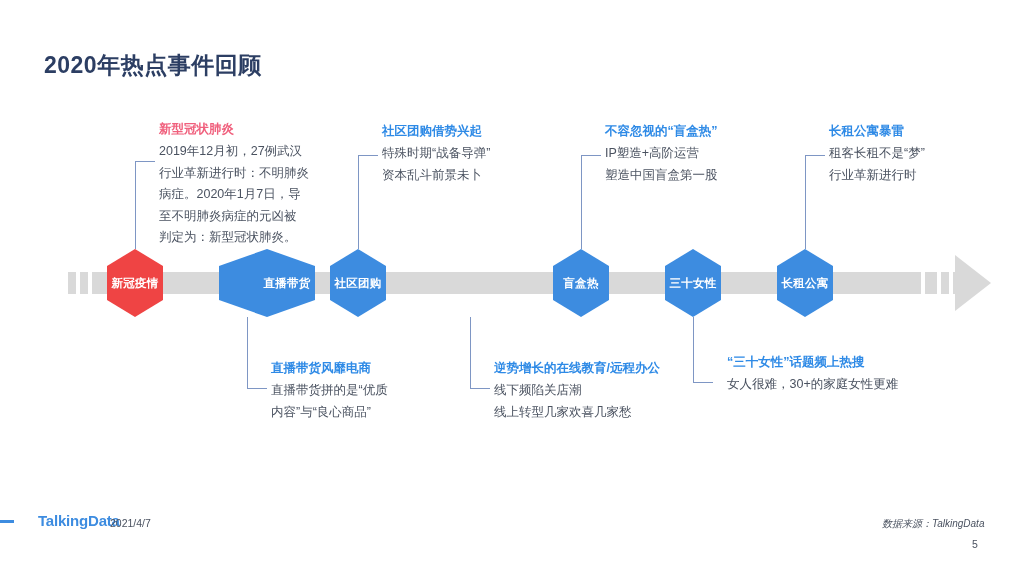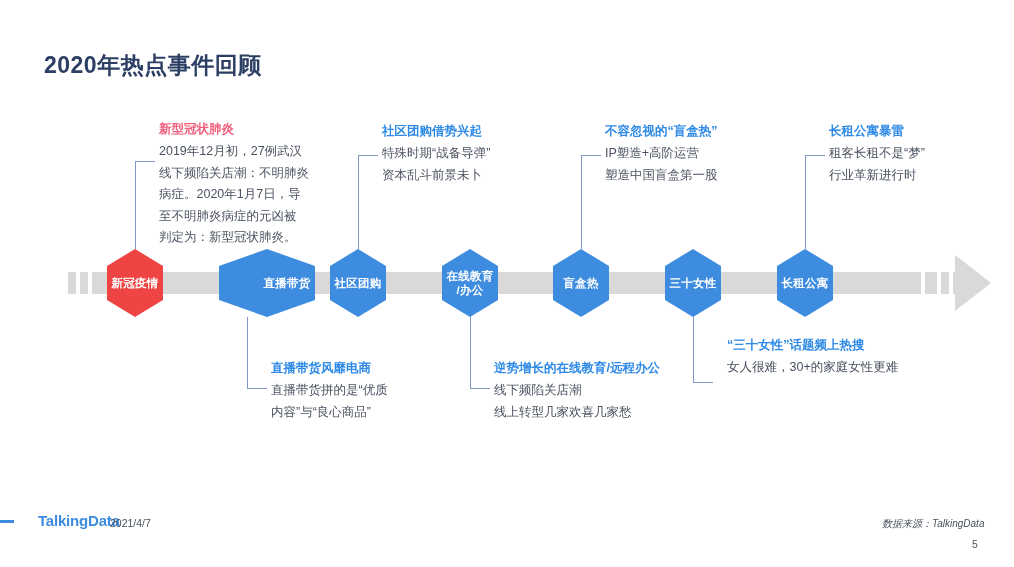--- a/index.html
+++ b/index.html
@@ -182,26 +182,20 @@
       <span>直播带货</span>
     </div>
   </div>
 
   <div class="hex blue" style="left:330px;">
     <div>
       <span>社区团购</span>
     </div>
   </div>
 
-  <div class="hex blue" style="left:442px;">
-    <div>
-      <span>在线教育</span>
-      <span>/办公</span>
-    </div>
-  </div>
 
   <div class="hex blue" style="left:553px;">
     <div>
       <span>盲盒热</span>
     </div>
   </div>
 
   <div class="hex blue" style="left:777px;">
     <div>
       <span>长租公寓</span>
@@ -241,21 +235,21 @@
   <div class="h" style="left:470px; top:388px; width:20px;"></div>
 </div>
 <div class="conn" style="left:0;top:0;">
   <div class="v" style="left:693px; top:317px; height:65px;"></div>
   <div class="h" style="left:693px; top:382px; width:20px;"></div>
 </div>
 
 <div class="callout pink" style="left:159px; top:120px;">
   <div class="heading">新型冠状肺炎</div>
   <div class="line">2019年12月初，27例武汉</div>
-  <div class="line">线下频陷关店潮：不明肺炎</div>
+  <div class="line">行业革新进行时：不明肺炎</div>
   <div class="line">病症。2020年1月7日，导</div>
   <div class="line">至不明肺炎病症的元凶被</div>
   <div class="line">判定为：新型冠状肺炎。</div>
 </div>
 
 <div class="callout blue" style="left:382px; top:122px;">
   <div class="heading">社区团购借势兴起</div>
   <div class="line">特殊时期“战备导弹”</div>
   <div class="line">资本乱斗前景未卜</div>
 </div>
@@ -277,21 +271,21 @@
   <div class="line">直播带货拼的是“优质</div>
   <div class="line">内容”与“良心商品”</div>
 </div>
 
 <div class="callout blue" style="left:494px; top:359px;">
   <div class="heading">逆势增长的在线教育/远程办公</div>
   <div class="line">线下频陷关店潮</div>
   <div class="line">线上转型几家欢喜几家愁</div>
 </div>
 
-<div class="callout blue" style="left:727px; top:336px;">
+<div class="callout blue" style="left:727px; top:353px;">
   <div class="heading">“三十女性”话题频上热搜</div>
   <div class="line">女人很难，30+的家庭女性更难</div>
 </div>
 
 <div id="footer-rule"></div>
 <div id="brand-logo">TalkingData</div>
 <div id="footer-date">2021/4/7</div>
 <div id="source-note">数据来源：TalkingData</div>
 <div id="page-number">5</div>
 

